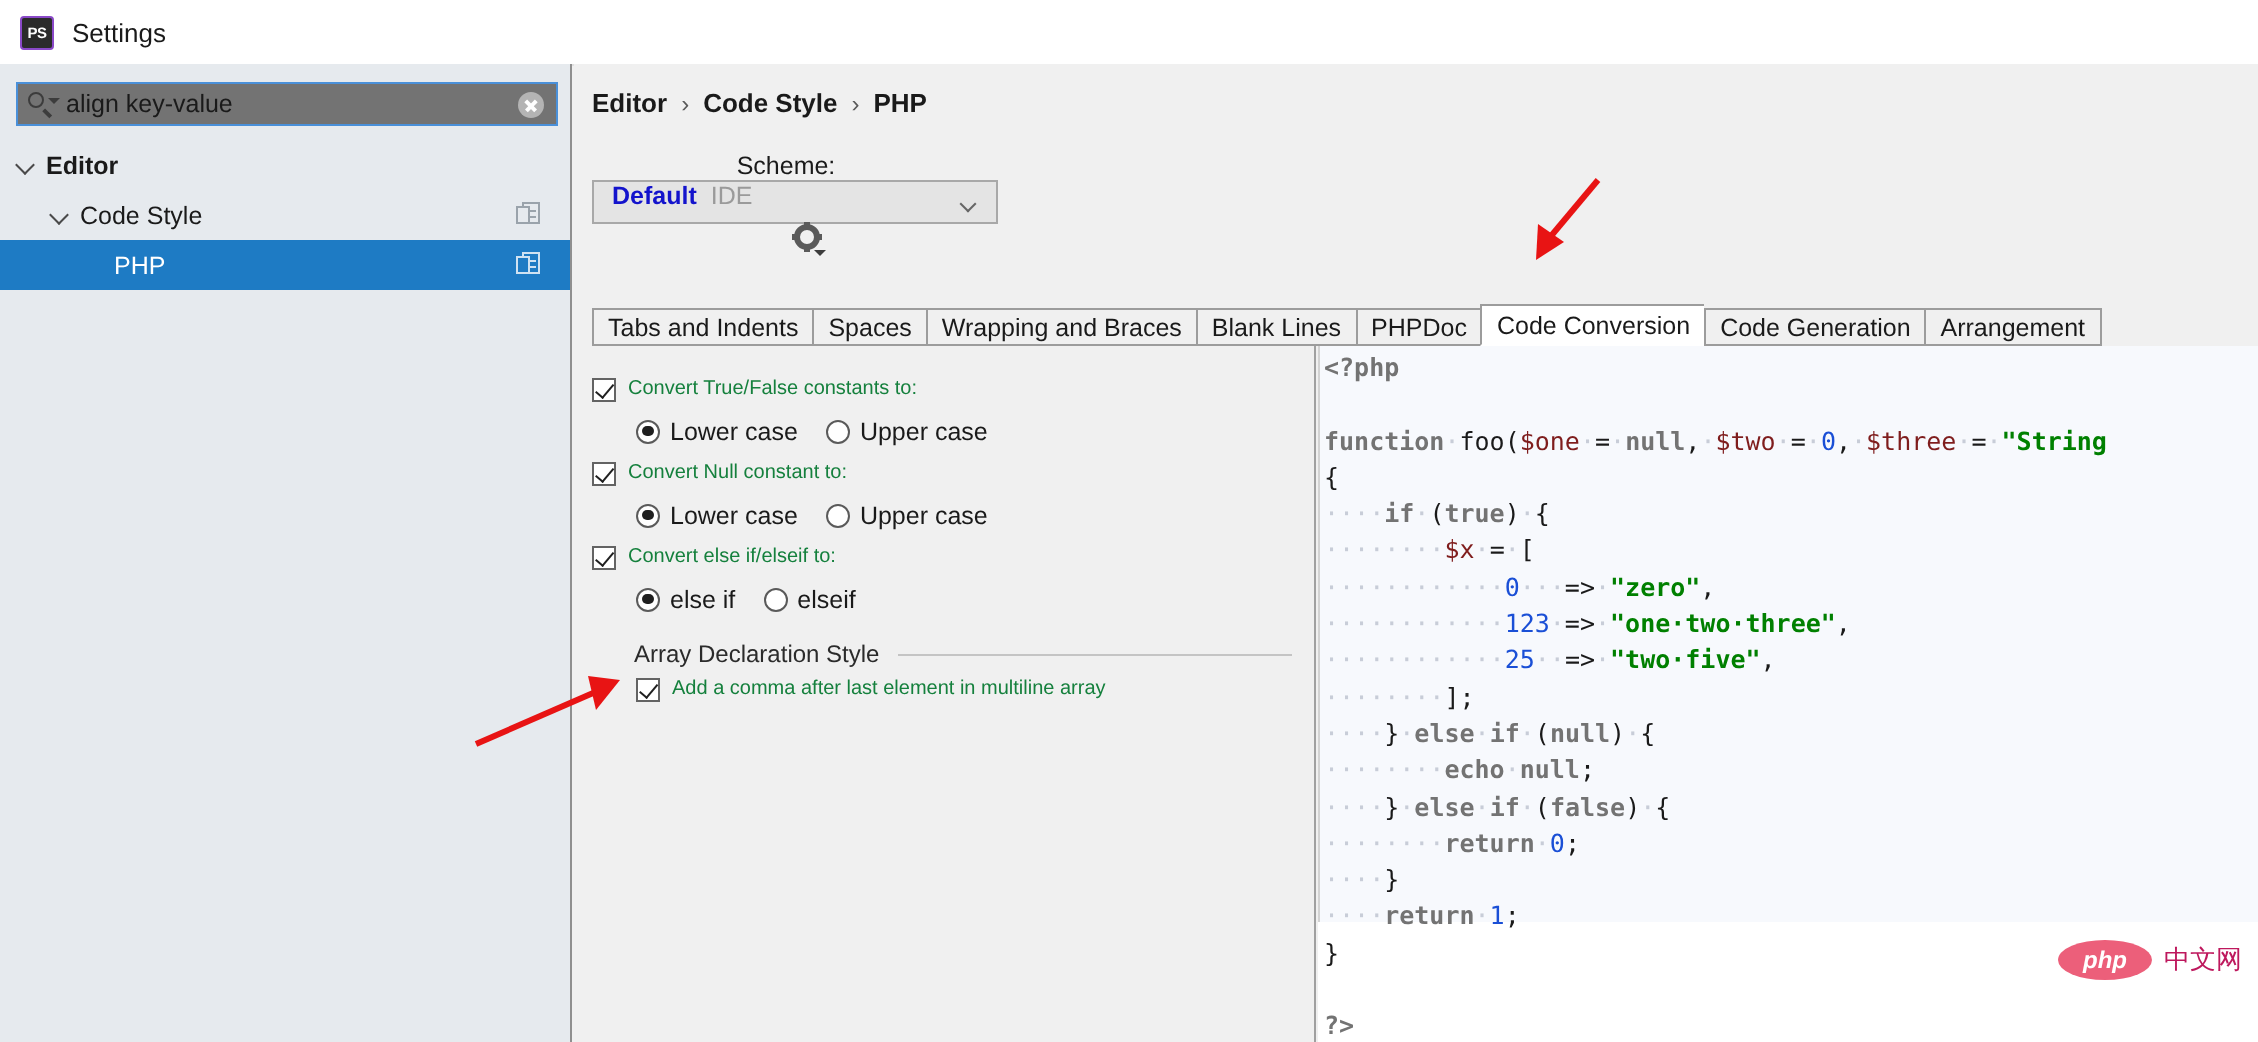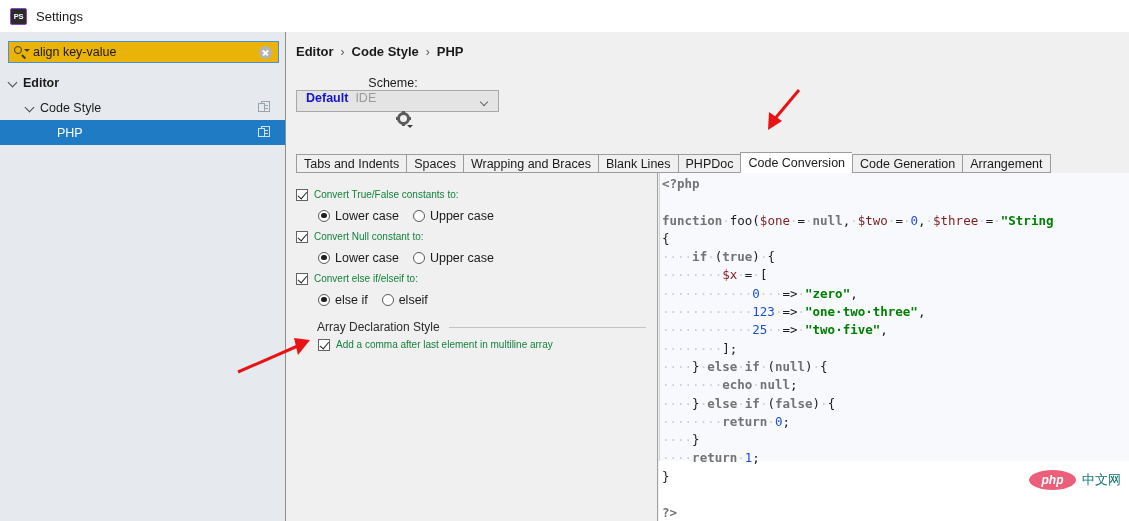--- a/index.html
+++ b/index.html
@@ -36,21 +36,21 @@
   }
   .leftstrip{
     position:absolute;left:0;top:32px;width:3px;height:489px;
     background:linear-gradient(to bottom,#cfcfcf 0%,#dcdcdc 8%,#c9c9c9 20%,
       #d5d5d5 35%,#7a4aa0 46%,#c8c8c8 52%,#b06a3a 60%,#cfcfcf 66%,
       #2f6fbf 72%,#cccccc 78%,#c97b3a 86%,#d0d0d0 92%,#2b2b2b 97%,#cfcfcf 100%);
     opacity:.55;
   }
   .search-wrap{
     position:absolute;left:8px;top:9px;width:271px;height:22px;
-    background:#eab308;border:1px solid #4a90d9;box-sizing:border-box;
+    background:#737373;border:1px solid #4a90d9;box-sizing:border-box;
     display:flex;align-items:center;
   }
   .search-icon{margin-left:4px;width:15px;height:15px;position:relative;flex:0 0 auto;}
   .search-icon .lens{
     position:absolute;left:1px;top:1px;width:8px;height:8px;border-radius:50%;
     border:1.5px solid #3c3c3c;box-sizing:border-box;
   }
   .search-icon .handle{
     position:absolute;left:8.5px;top:9px;width:5px;height:1.5px;background:#3c3c3c;
     transform:rotate(45deg);transform-origin:left center;
@@ -213,21 +213,21 @@
   .arrow{position:absolute;pointer-events:none;}
 
   
   .wm{position:absolute;left:1029px;top:470px;display:flex;align-items:center;}
   .wm .pill{
     width:47px;height:20px;border-radius:50%;background:#ec5f7a;
     display:flex;align-items:center;justify-content:center;
     color:#ffffff;font-size:12px;font-style:italic;font-weight:bold;
     font-family:"Liberation Sans",sans-serif;
   }
-  .wm .cn{margin-left:6px;font-size:13px;color:#0f766e;font-family:Liberation Serif, serif;}
+  .wm .cn{margin-left:6px;font-size:13px;color:#be185d;font-family:Liberation Serif, serif;}
 </style>
 </head>
 <body>
 
 <div class="app">
 
   <div class="titlebar">
     <div class="ps-icon">PS</div>
     <div class="title-text">Settings</div>
   </div>

